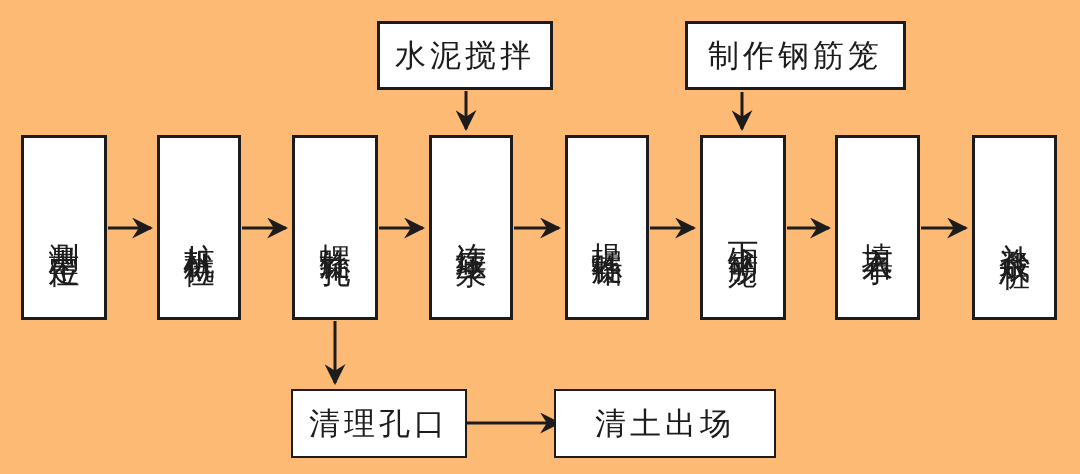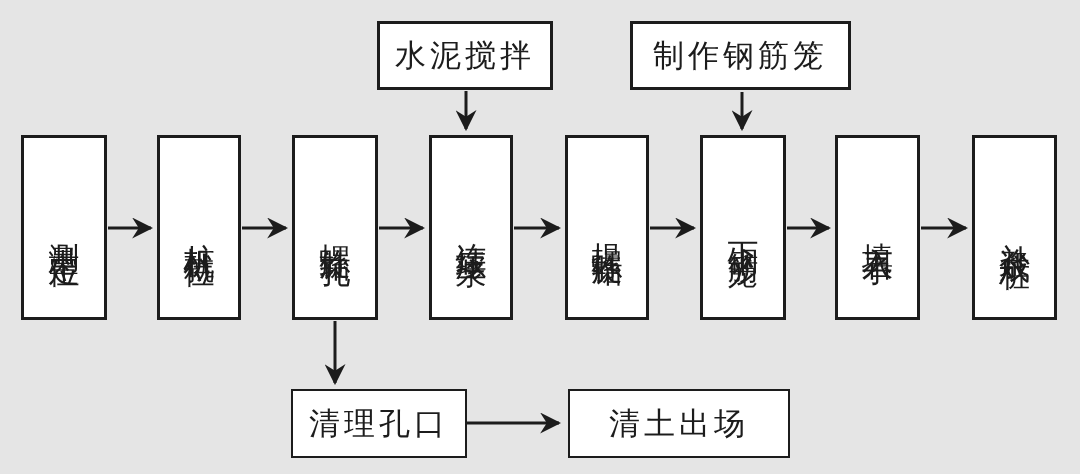--- a/index.html
+++ b/index.html
@@ -1,19 +1,19 @@
 <!DOCTYPE html>
 <html><head>
 <meta charset="utf-8">
 <style>
   html,body{margin:0;padding:0;background:#ffffff;}
   .canvas{
     position:relative;
     width:1080px;height:474px;
-    background:#e5e5e5;
+    background:#fdba74;
     font-family:"DejaVu Serif","Liberation Serif",serif;
     color:#1c1c1c;
     overflow:hidden;
   }
   .box{
     position:absolute;
     box-sizing:border-box;
     border:3px solid #1c1c1c;
     background:#ffffff;
     display:flex;
@@ -38,24 +38,24 @@
   .b1{left:21px;top:135px;width:86px;height:185px;}
   .b2{left:157px;top:135px;width:84px;height:185px;}
   .b3{left:292px;top:135px;width:86px;height:185px;}
   .b4{left:429px;top:135px;width:84px;height:185px;}
   .b5{left:565px;top:135px;width:84px;height:185px;}
   .b6{left:700px;top:135px;width:86px;height:185px;}
   .b7{left:835px;top:135px;width:85px;height:185px;}
   .b8{left:972px;top:135px;width:85px;height:185px;}
   
   .t1{left:377px;top:21px;width:176px;height:69px;}
-  .t2{left:630px;top:21px;width:221px;height:69px;}
+  .t2{left:685px;top:21px;width:221px;height:69px;}
   
   .c1{left:291px;top:389px;width:176px;height:69px;}
-  .c2{left:568px;top:389px;width:222px;height:69px;text-align:right;}
+  .c2{left:554px;top:389px;width:222px;height:69px;text-align:right;}
   .arrow-layer{
     position:absolute;left:0;top:0;width:1080px;height:474px;
     pointer-events:none;
   }
 </style>
 </head>
 <body>
 
 <div class="canvas">
 

